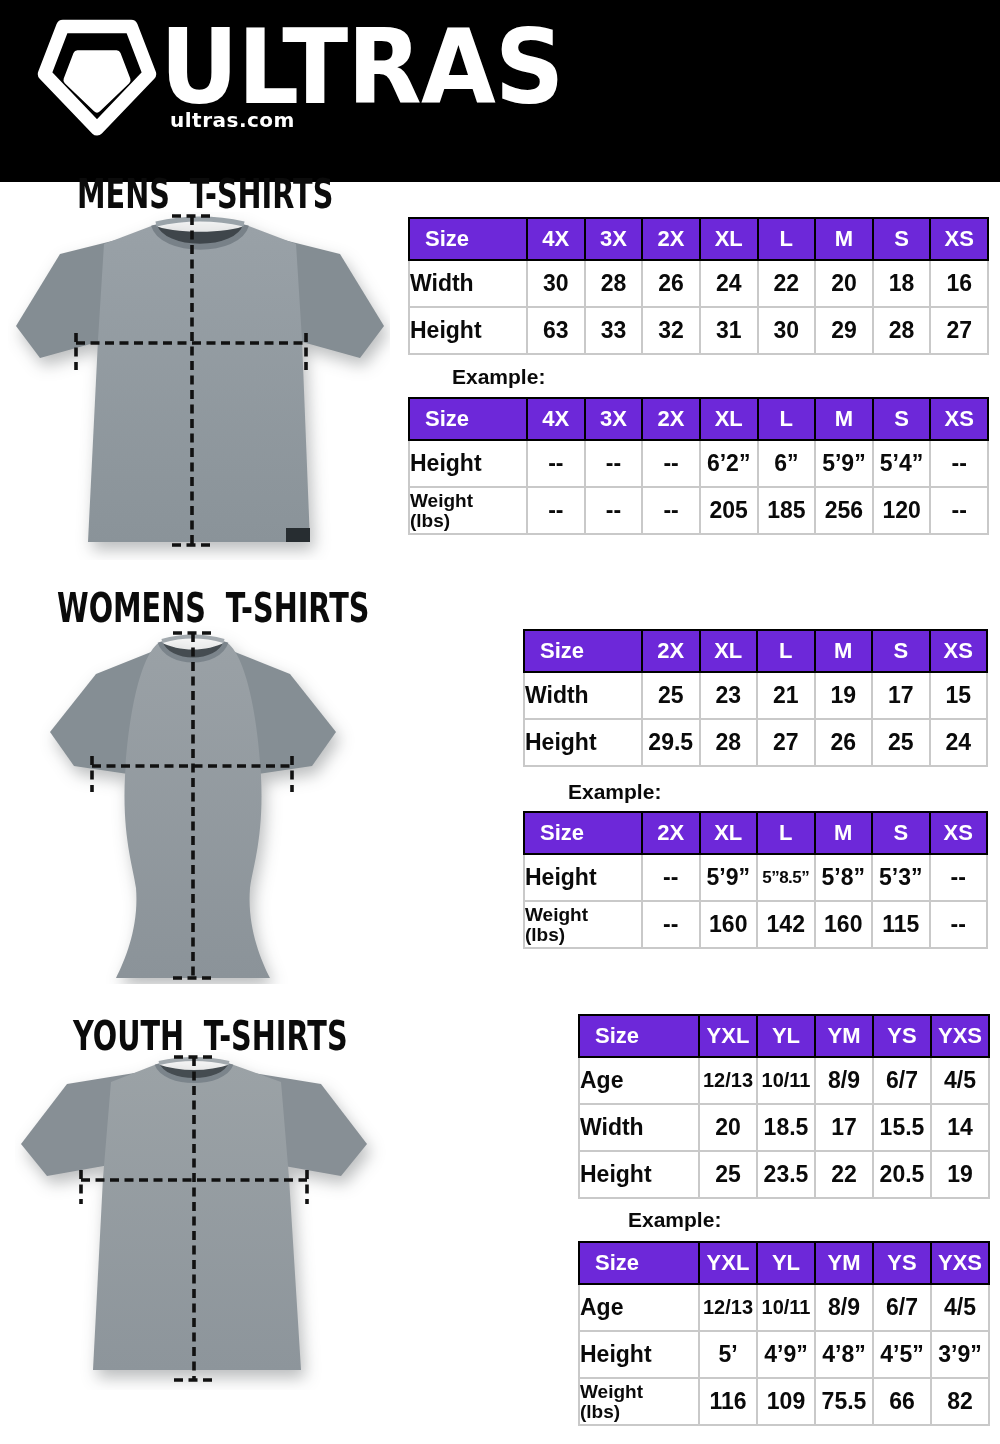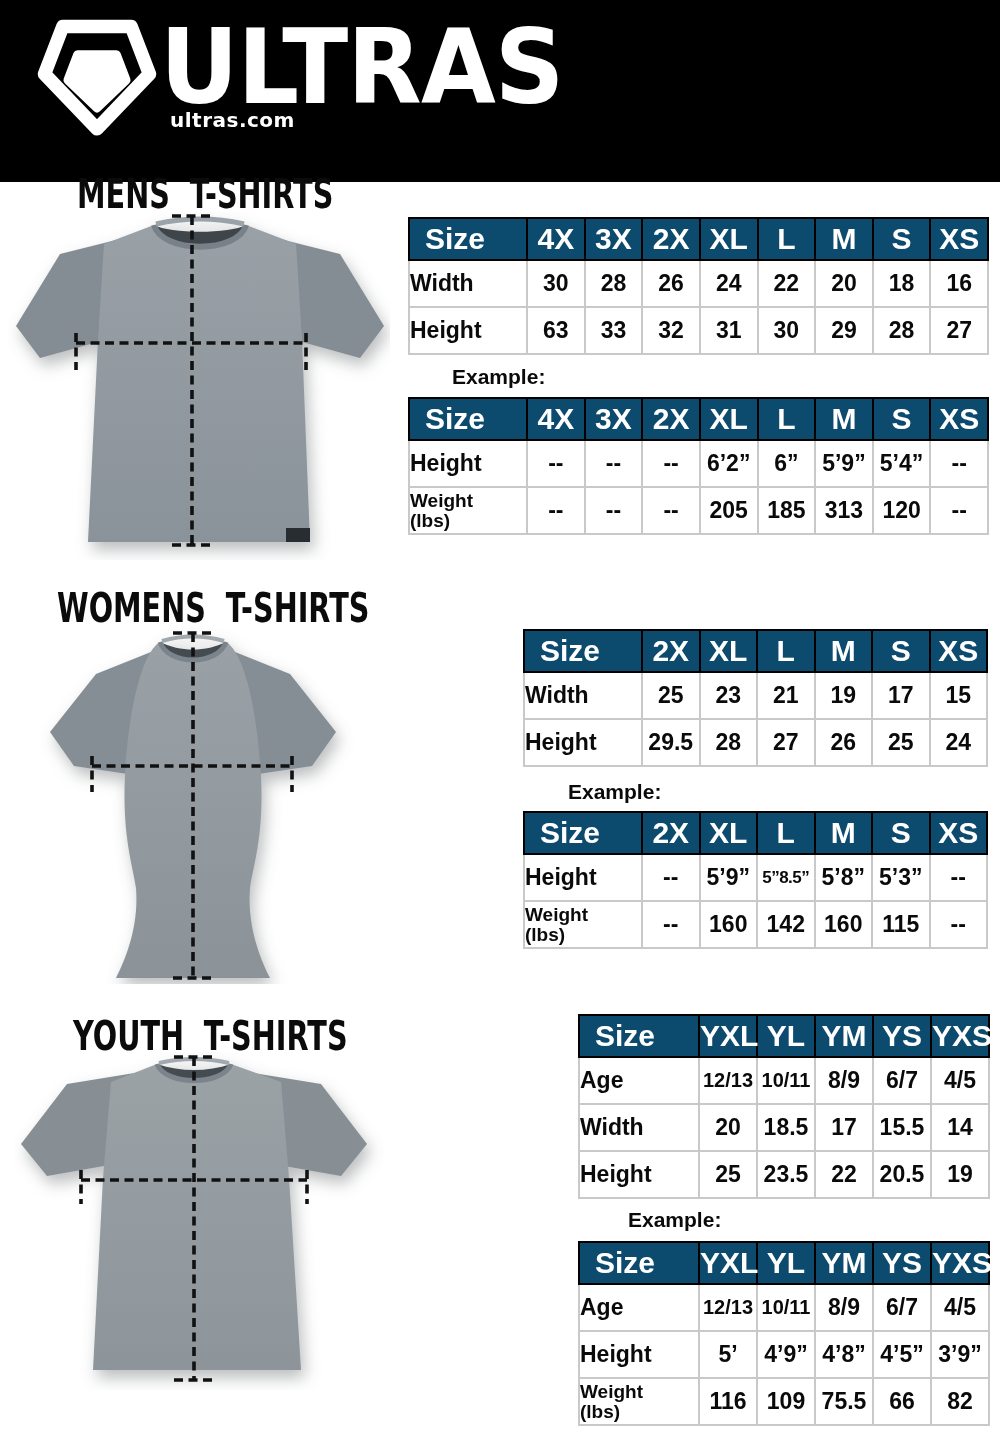--- a/index.html
+++ b/index.html
@@ -45,22 +45,22 @@
   .t-womens table{width:465px;}
   .t-youth table{width:412px;}
   col.label-col{width:118px;}
   .t-youth col.label-col{width:120px;}
 
   table.size-table th,table.size-table td{border:2px solid #c9c9c9;padding:0;
         font-family:"Liberation Sans",sans-serif;font-weight:bold;color:#0a0a0a;}
   table.size-table thead tr{height:42px;}
   table.size-table tbody tr{height:47px;}
   .t-youth tbody tr{height:46px;}
-  table.size-table thead th{background:#0c4a6e;color:#fff;border-color:#000;
-        font-size:30px;text-align:center;}
+  table.size-table thead th{background:#6d28d9;color:#fff;border-color:#000;
+        font-size:22px;text-align:center;}
   table.size-table thead th.lbl{text-align:left;padding-left:15px;}
   table.size-table tbody th.lbl{text-align:left;font-size:23px;background:#fff;}
   table.size-table tbody th.lbl.two-line{white-space:pre-line;font-size:19px;line-height:1.05;}
   table.size-table td{text-align:center;font-size:23px;}
   table.size-table td.sz5{font-size:20px;}
   table.size-table td.sz6{font-size:17px;letter-spacing:-0.5px;}
 
   .example{position:absolute;font-family:"Liberation Sans",sans-serif;font-weight:bold;
         font-size:21px;color:#0a0a0a;margin-left:44px;}
   .ex-mens{left:408px;top:365px;}
@@ -203,21 +203,21 @@
             <td>--</td>
           </tr>
           <tr>
             <th class="lbl two-line">Weight
 (lbs)</th>
             <td>--</td>
             <td>--</td>
             <td>--</td>
             <td>205</td>
             <td>185</td>
-            <td>313</td>
+            <td>256</td>
             <td>120</td>
             <td>--</td>
           </tr>
         </tbody>
       </table>
     </div>
 
   <h2 class="section-title title-womens">WOMENS T-SHIRTS</h2>
 
   <div class="shirt shirt-womens">

